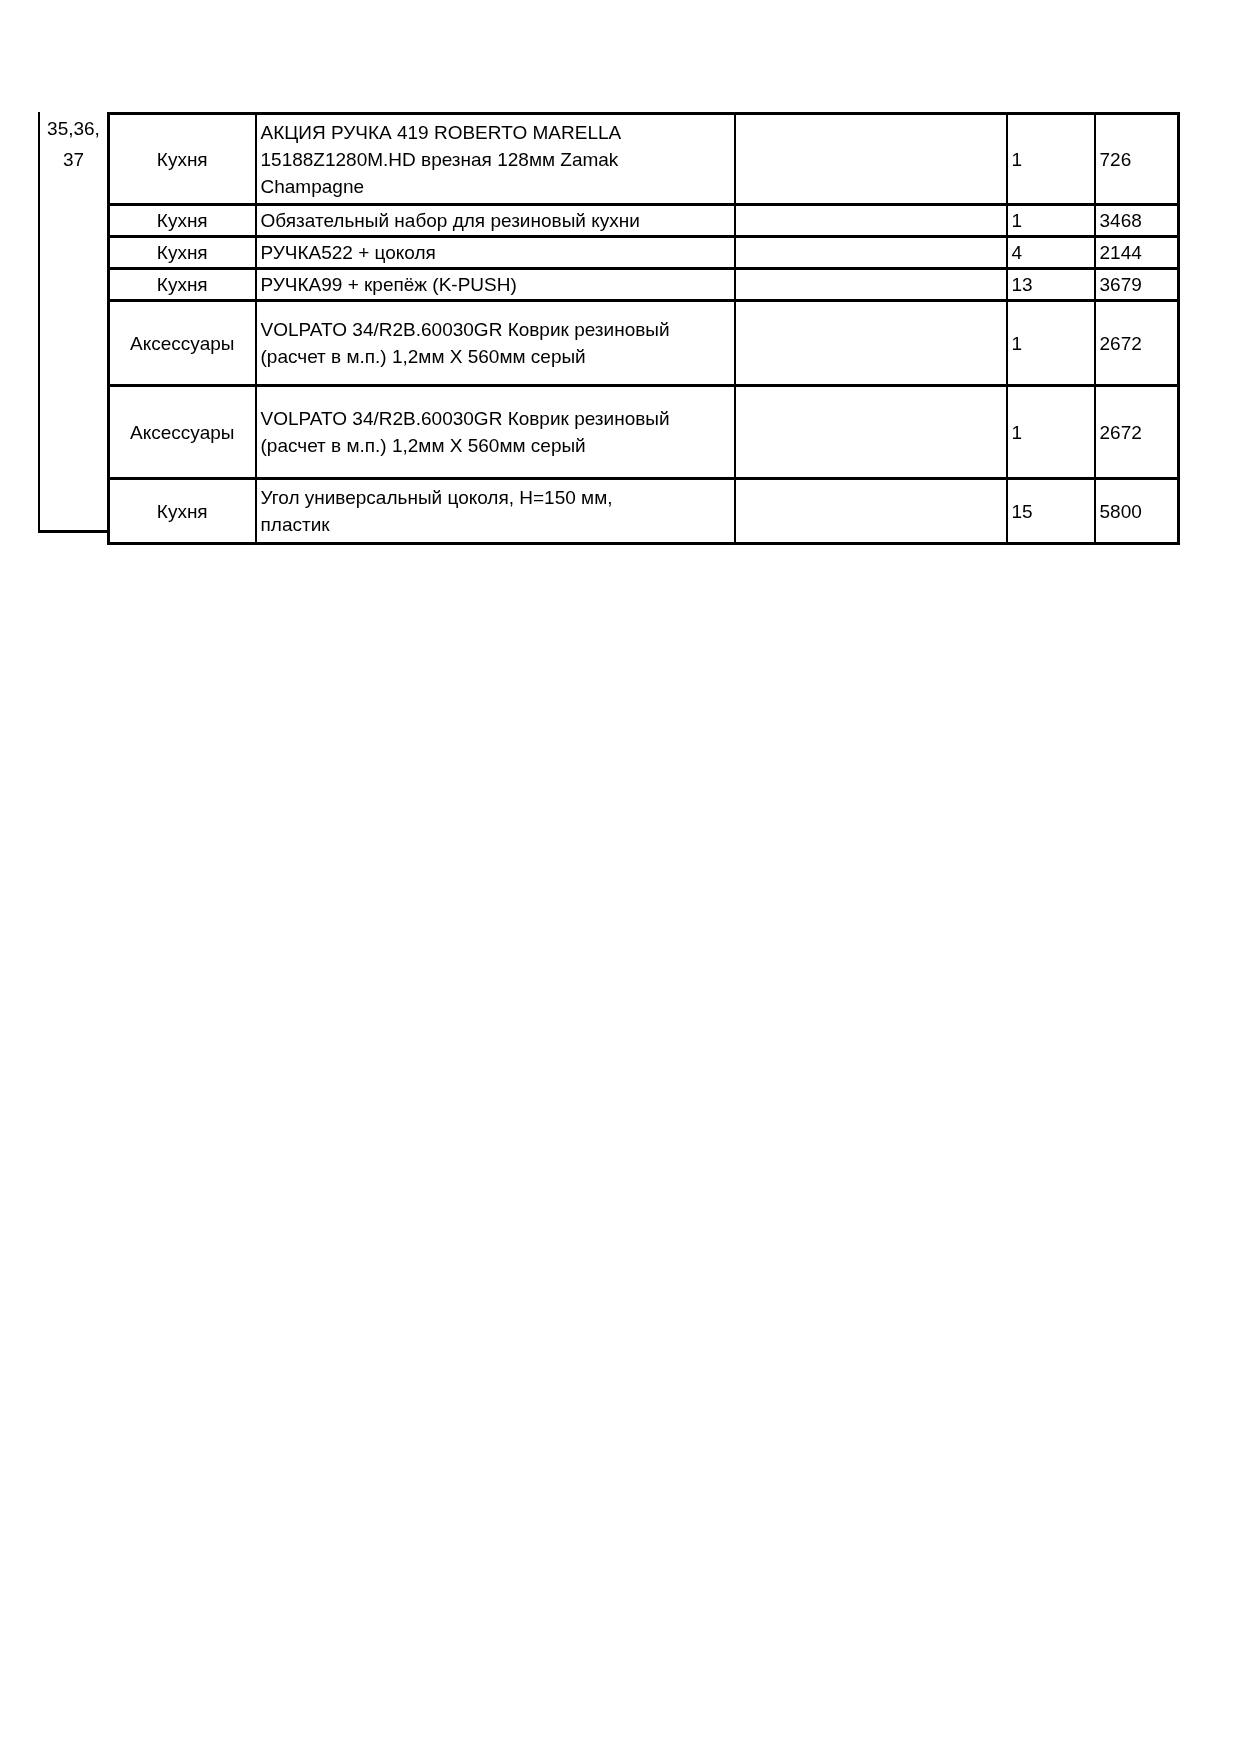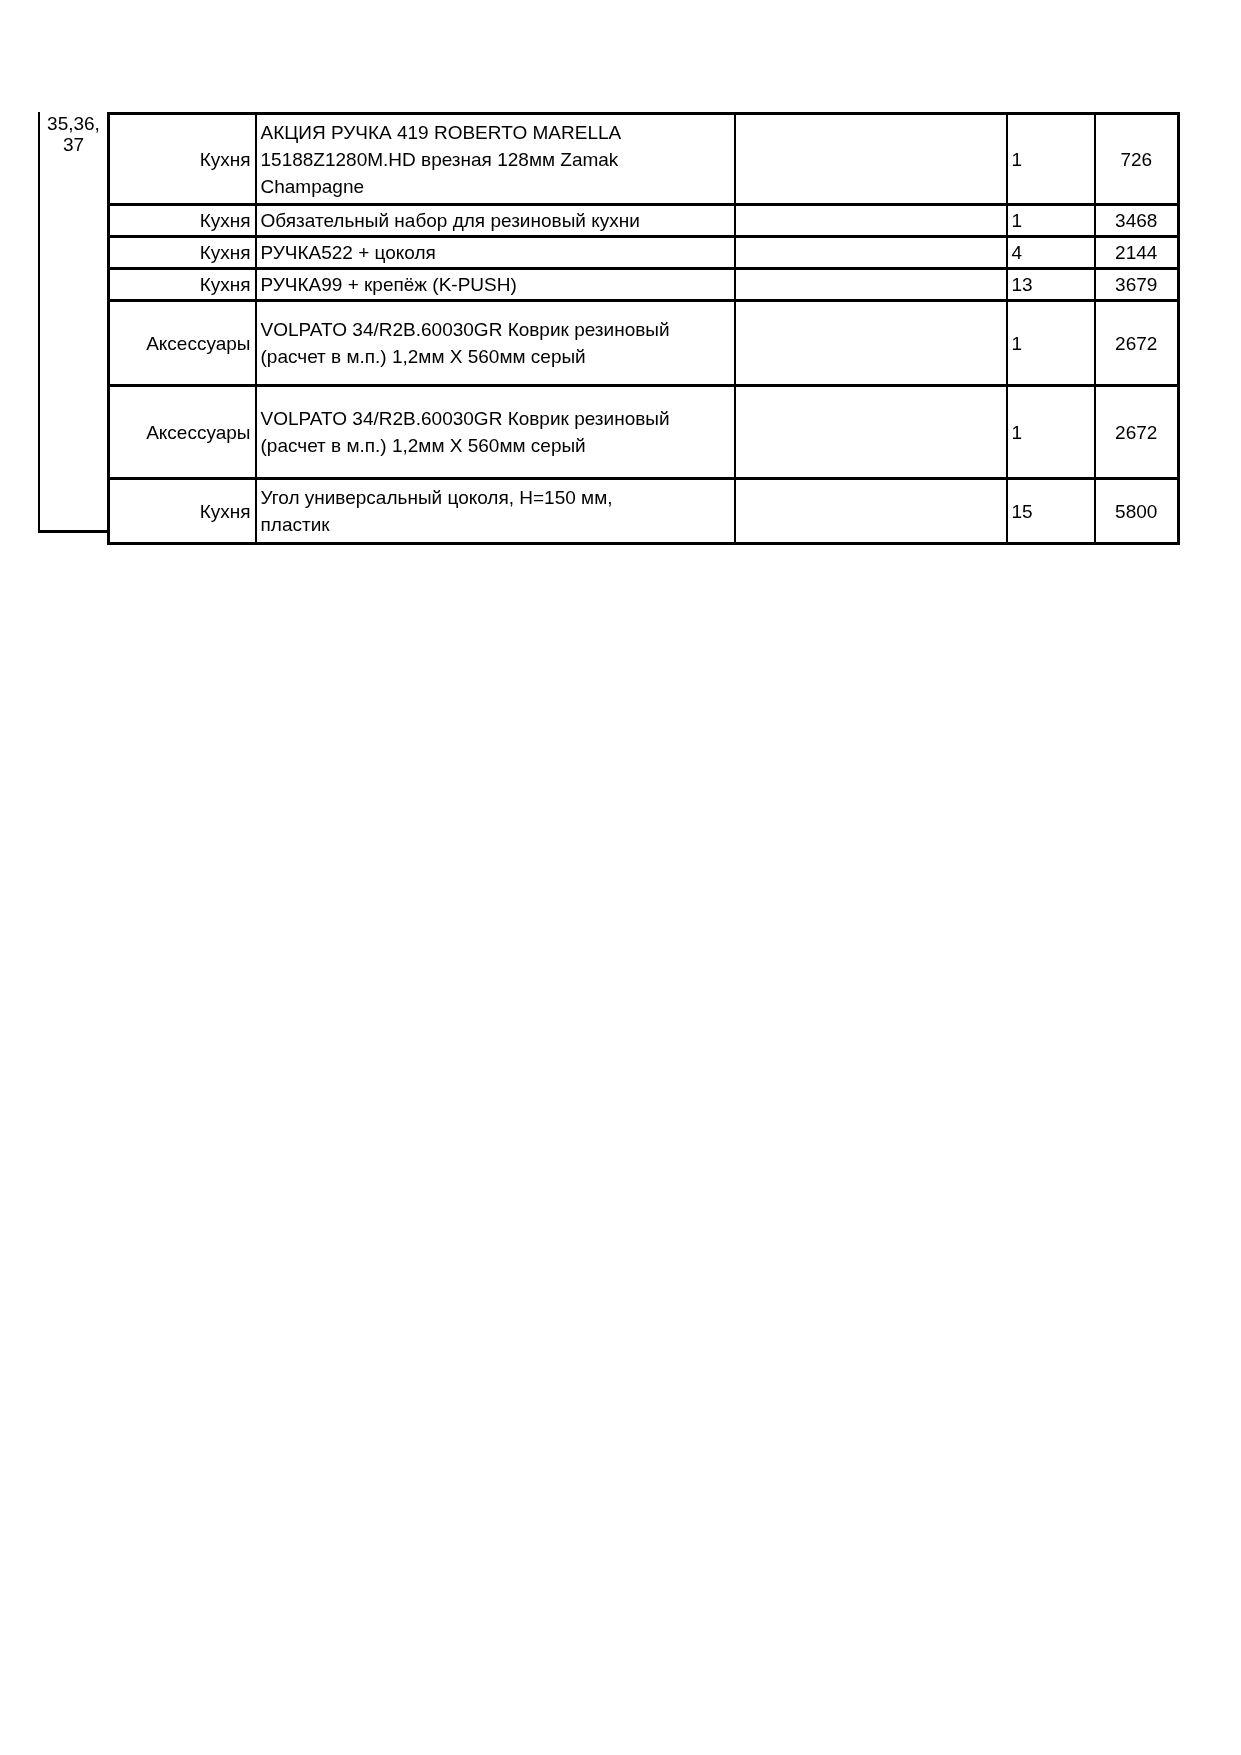--- a/index.html
+++ b/index.html
@@ -20,21 +20,21 @@
     position: absolute;
     left: 38px;
     top: 112px;
     width: 69px;
     height: 421px;
     border-left: 2px solid #000;
     border-bottom: 3px solid #000;
     text-align: center;
     padding-top: 1px;
     font-size: 19px;
-    line-height: 21px;
+    line-height: 31px;
     white-space: pre-line;
   }
   
   table.items-table {
     position: absolute;
     left: 107px;
     top: 112px;
     width: 1070px;
     border-collapse: collapse;
     table-layout: fixed;
@@ -43,25 +43,25 @@
     line-height: 27px;
   }
   table.items-table td {
     border: 2px solid #000;
     border-top-width: 3px;
     border-bottom-width: 3px;
     vertical-align: middle;
     padding: 1px 4px;
     overflow: hidden;
   }
-  td.col-category   { text-align: right; }
+  td.col-category   { text-align: center; }
   td.col-description{ text-align: left; white-space: pre-line; }
   td.col-spacer     { }
   td.col-qty        { text-align: left; }
-  td.col-price      { text-align: center; padding-right: 5px; }
+  td.col-price      { text-align: left; padding-right: 5px; }
 </style>
 </head>
 <body>
 
 <div class="page">
 
   <div class="row-group-label">35,36,
 37</div>
 
   <table class="items-table">

